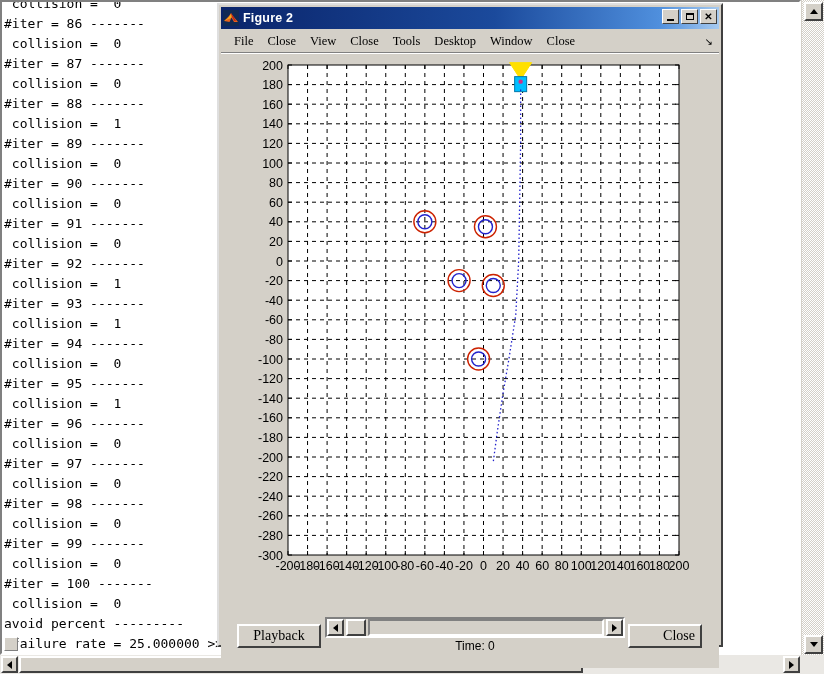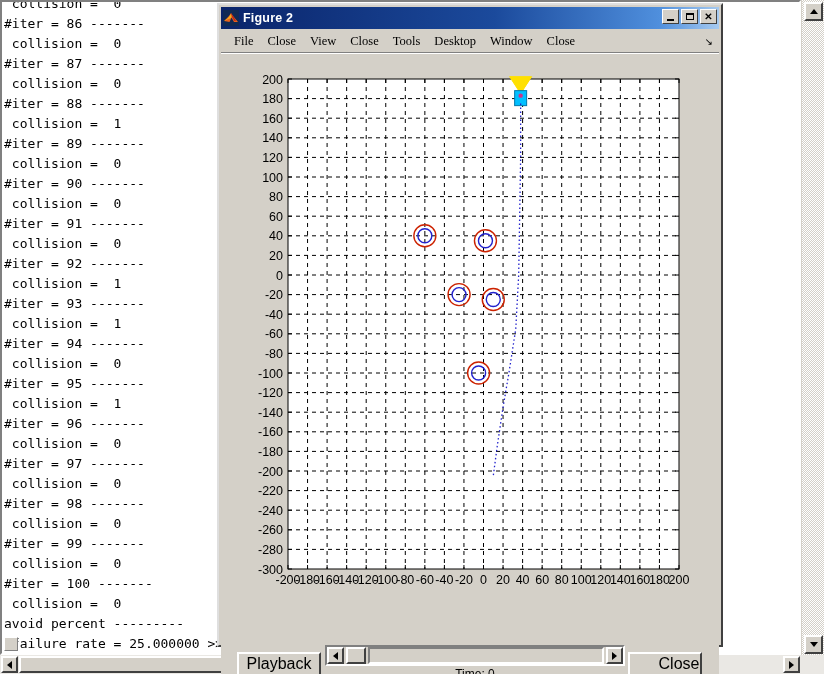--- a/index.html
+++ b/index.html
@@ -179,21 +179,21 @@
   #menu-sep {
     height: 2px;
     margin: 0 2px;
     border-top: 1px solid #808080;
     border-bottom: 1px solid #ffffff;
   }
 
   
   #figbody {
     position: relative;
-    margin: 14px 2px;
+    margin: 0 2px;
     height: 560px;
     background: #d4d0c8;
   }
   #plotcanvas {
     position: absolute;
     left: 0; top: 0;
     width: 502px; height: 560px;
   }
 
   
@@ -201,23 +201,23 @@
     position: relative;
     margin: 0 2px;
     height: 54px;
     background: #d4d0c8;
   }
   .fbtn {
     position: absolute;
     background: #d4d0c8;
     border: 2px solid;
     border-color: #ffffff #404040 #404040 #ffffff;
-    font-size: 16px;
+    font-size: 14px;
     color: #000;
-    font-family: Liberation Sans, sans-serif;
+    font-family: Liberation Serif, serif;
     display: flex; align-items: center; justify-content: center;
   }
   #playback-btn { left: 16px; top: 10px; width: 84px; height: 24px; }
   #close-btn { right: 17px; top: 10px; width: 74px; height: 24px; padding-left: 28px; }
 
   #slider {
     position: absolute;
     left: 104px; top: 3px;
     width: 300px; height: 21px;
     background: #d4d0c8;

